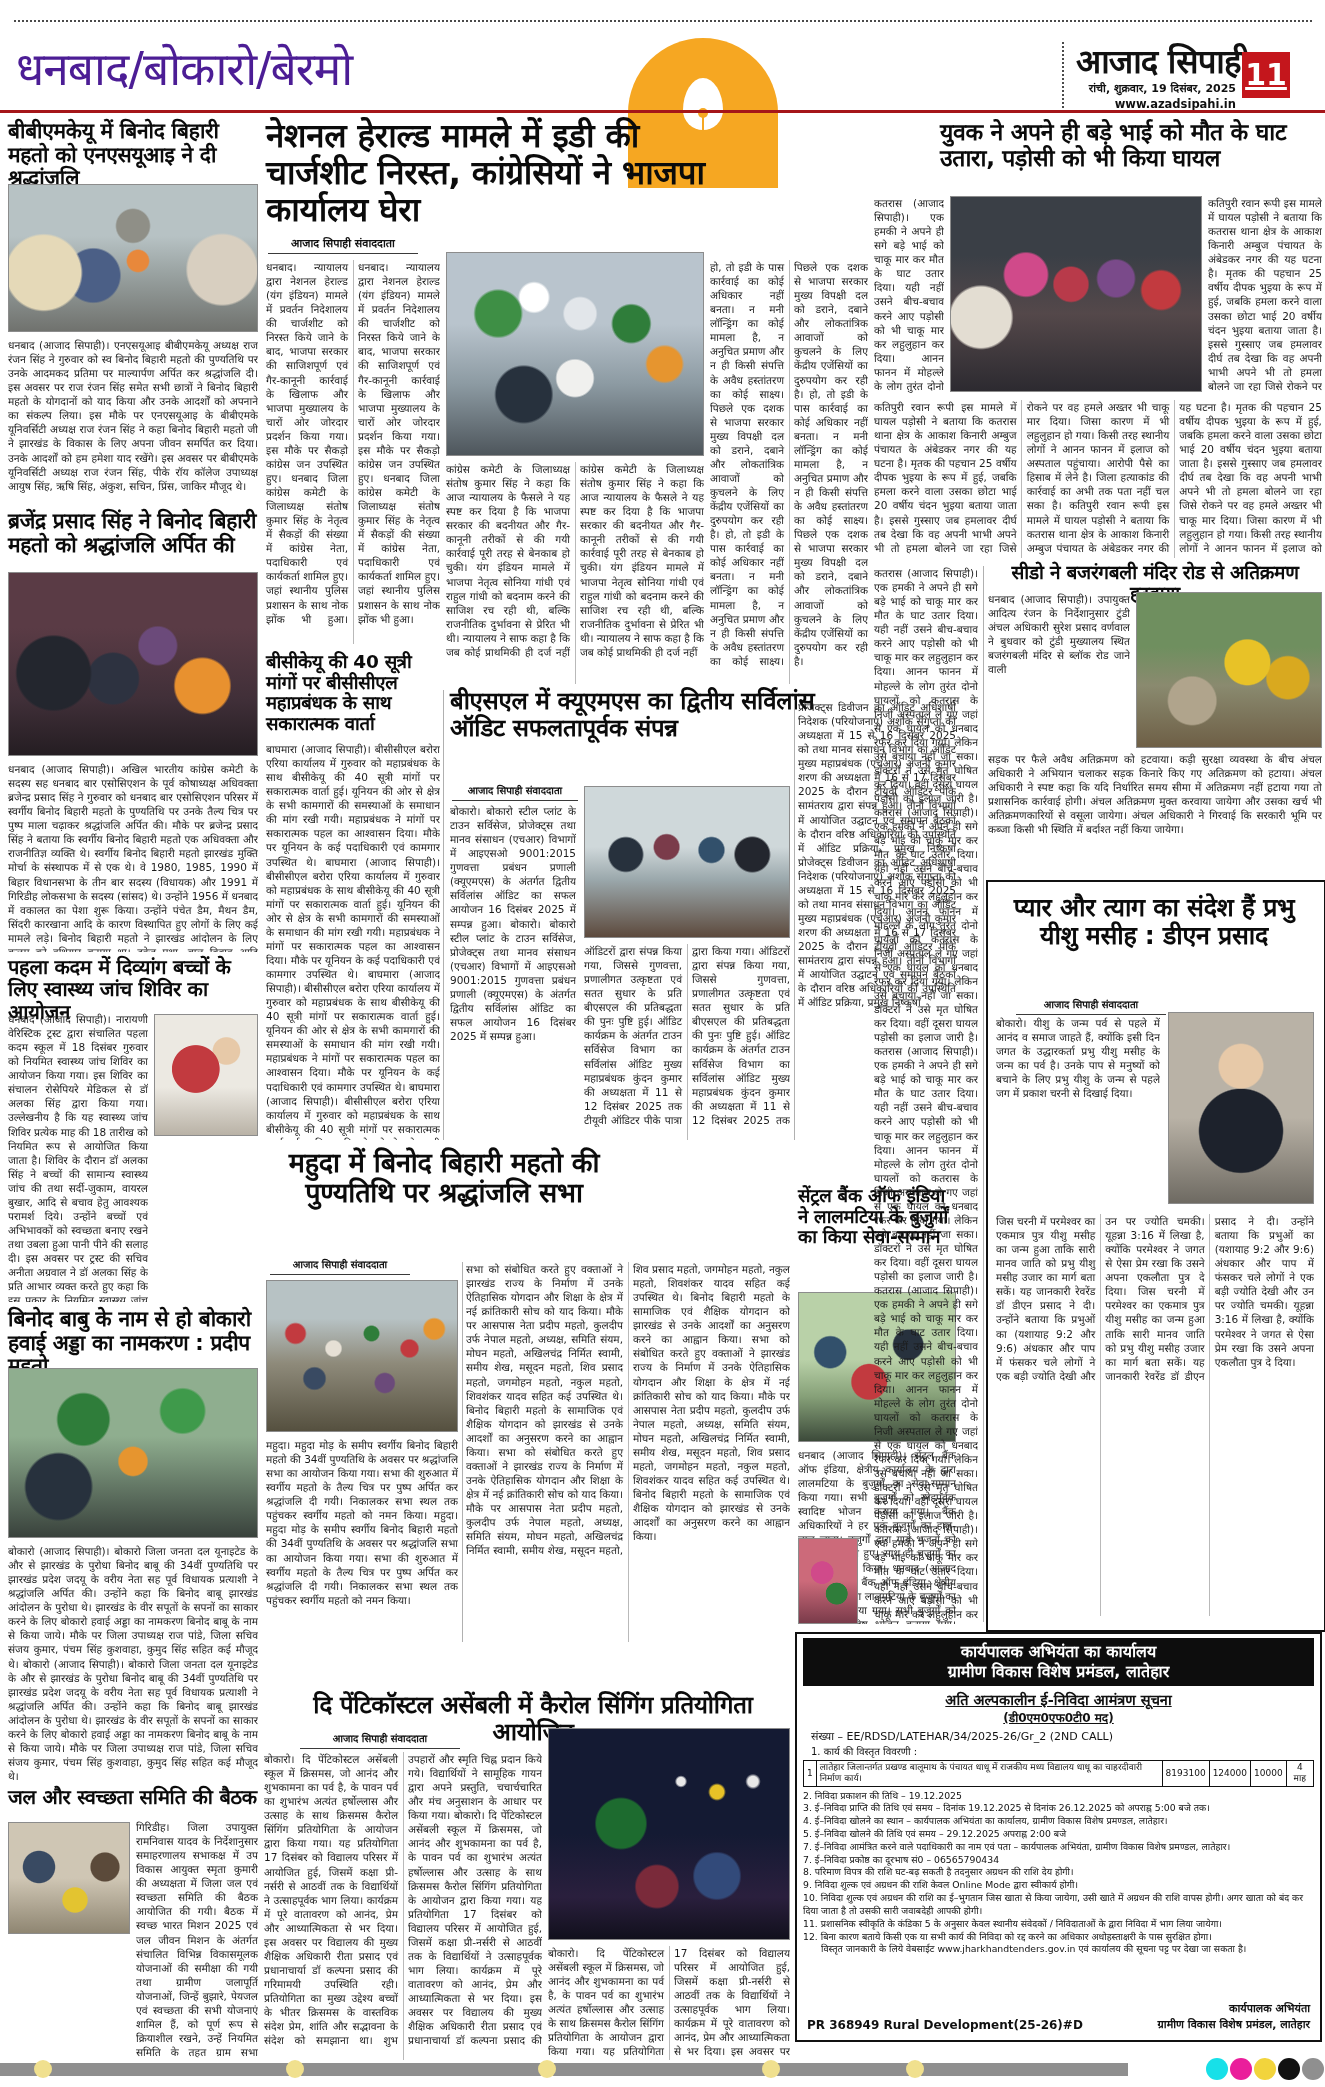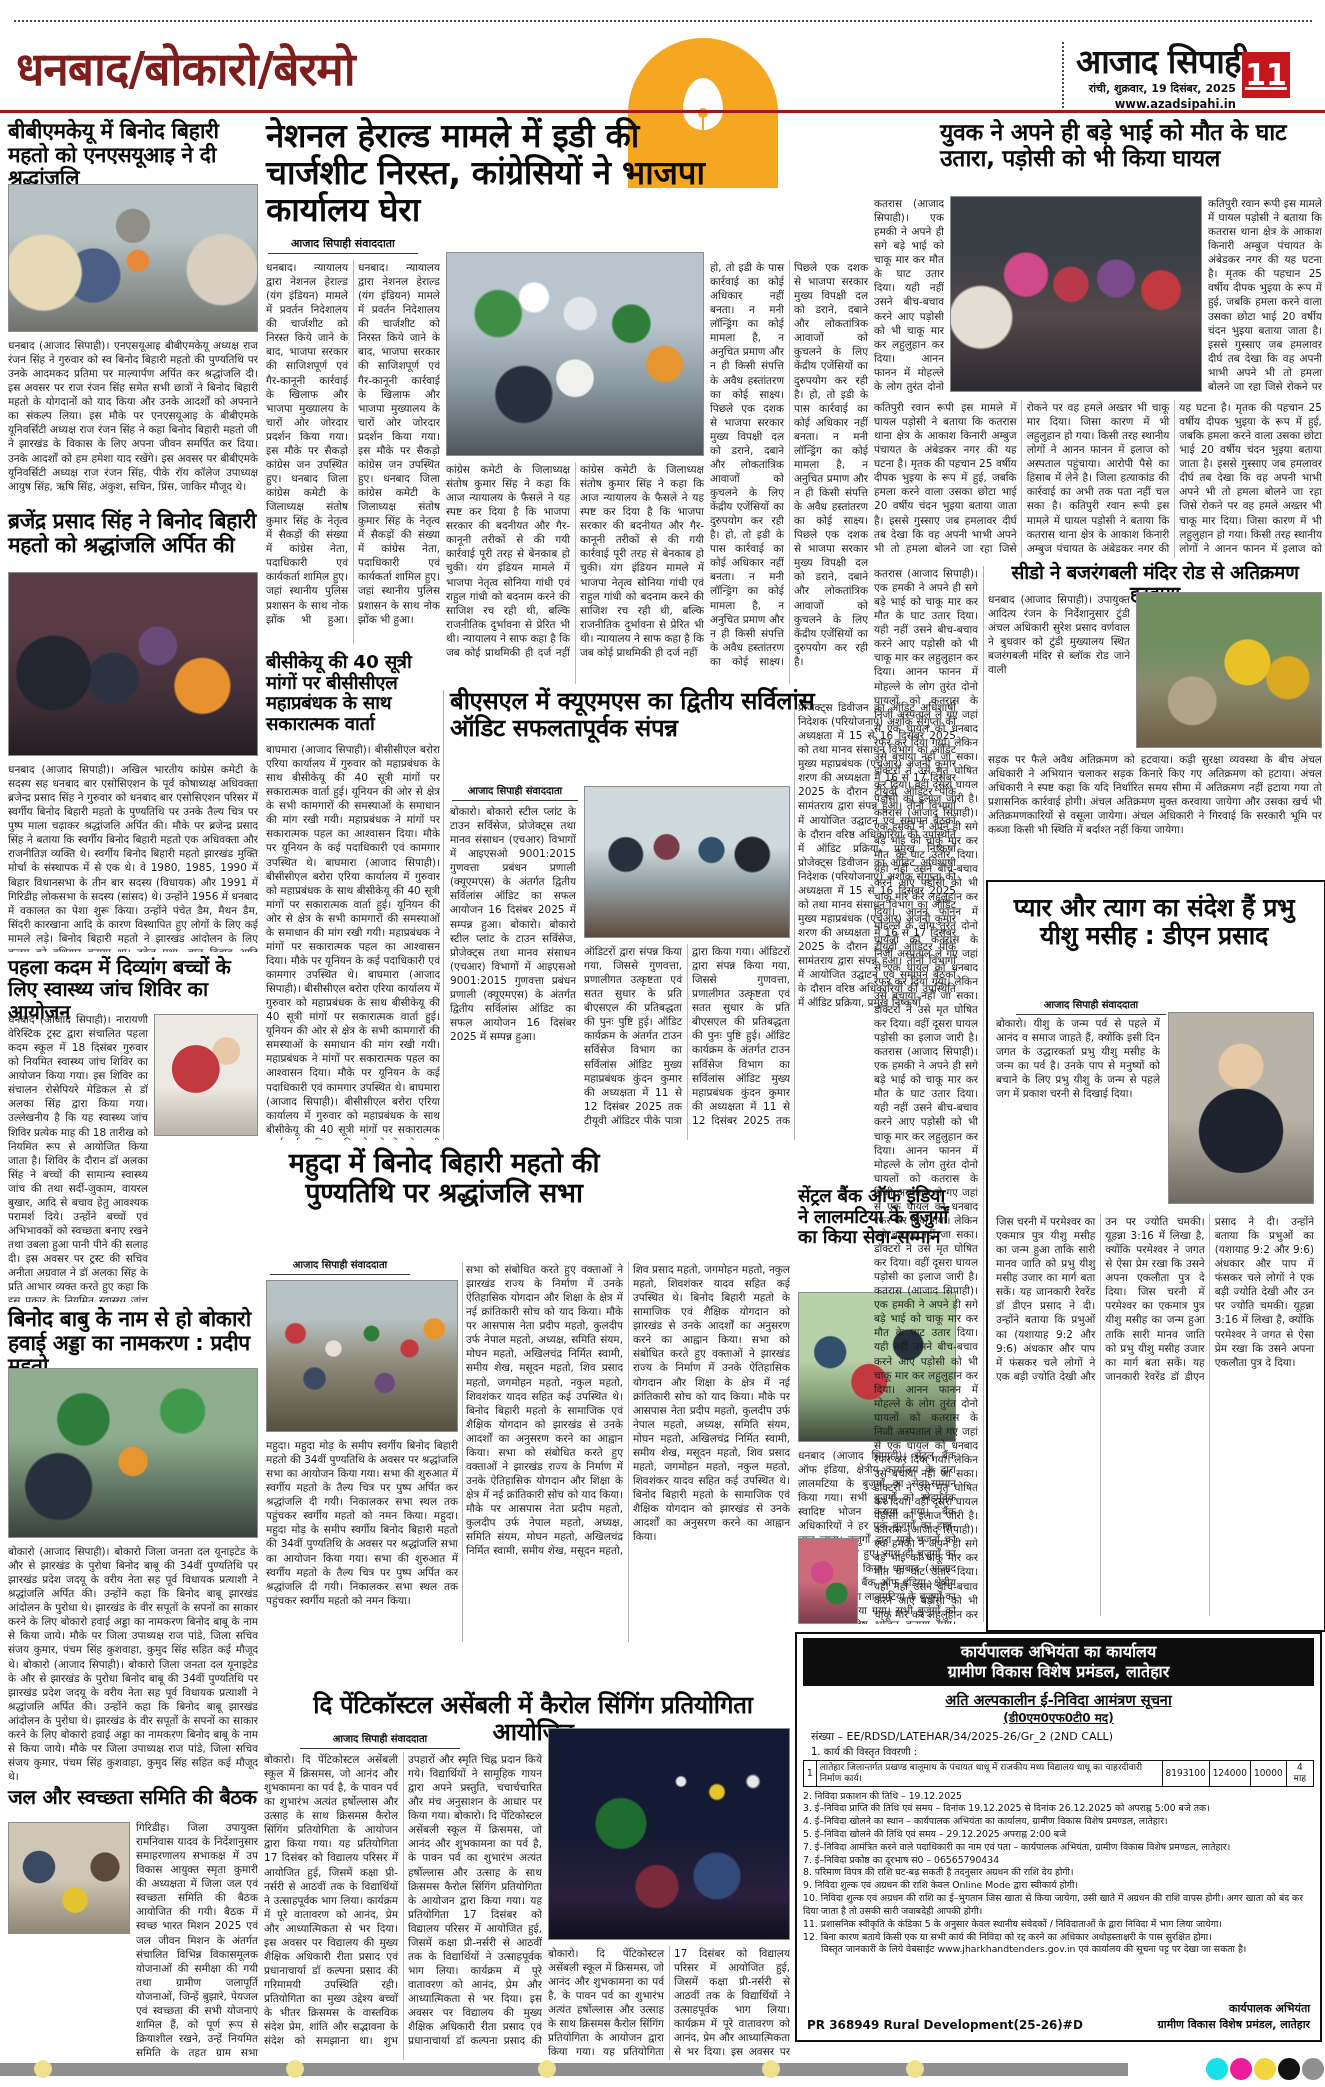--- a/index.html
+++ b/index.html
@@ -14,21 +14,21 @@
   .photo{border:1px solid #8c8c8c;box-sizing:border-box;}
   .rule-red{background:#a51619;}
   .vr{width:0;border-left:1px solid #b0b0b0;}
   .boxart{border:2px solid #111;}
   .tender{border:2.5px solid #111;background:#fff;box-sizing:border-box;}
   .tender-black{background:#0d0d0d;color:#fff;font-weight:bold;text-align:center;line-height:1.25;}
   .tb{border-collapse:collapse;width:100%;font-size:9px;line-height:1.25;}
   .tb td,.tb th{border:1px solid #111;padding:1px 3px;text-align:center;vertical-align:middle;font-weight:normal;}
   .dotline{border-top:2px dotted #4a4a4a;}
   .dotv{border-left:2px dotted #4a4a4a;}
-  .masthead{color:#7f1d1d;font-weight:bold;letter-spacing:-1px;}
+  .masthead{color:#4c1d95;font-weight:normal;letter-spacing:-1px;}
   .pgnum{background:#c4161c;color:#fff;font-weight:bold;text-align:center;text-decoration:underline;}
   .nib{position:absolute;background:#f6a722;}
   .u{text-decoration:underline;}
   .dot{border-radius:50%;position:absolute;}
 </style>
 </head>
 <body>
 
 <div class="page">
 

